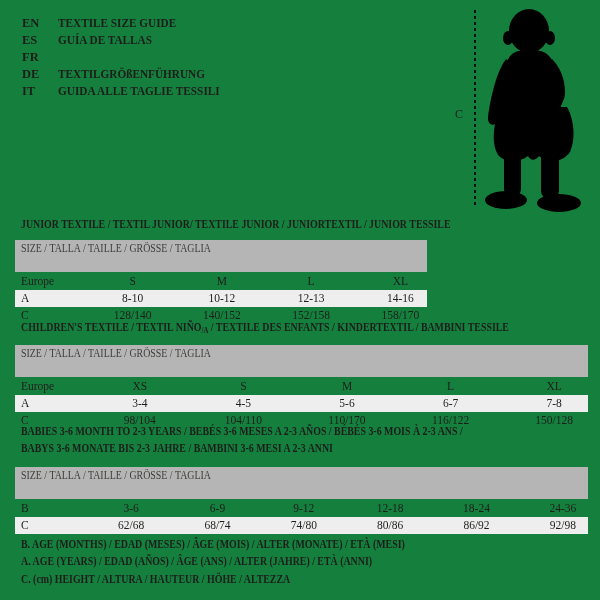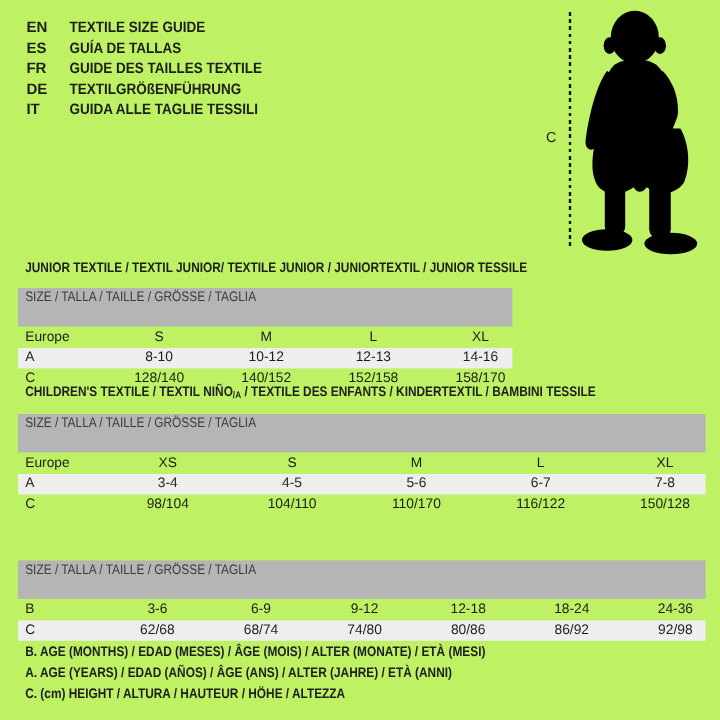--- a/index.html
+++ b/index.html
@@ -3,21 +3,21 @@
 <meta charset="utf-8">
 <style>
   * { margin:0; padding:0; box-sizing:border-box; }
   html,body { width:600px; height:600px; }
   body {
     background:#ffffff;
     font-family:"Liberation Sans", sans-serif;
     color:#1d1d1b;
     -webkit-font-smoothing:antialiased;
   }
-  .page { position:relative; width:600px; height:600px; overflow:hidden; background:#bef264; }
+  .page { position:relative; width:600px; height:600px; overflow:hidden; background:#15803d;font-family:Liberation Serif, serif; }
 
   
   .cond { display:inline-block; transform:scaleX(0.86); transform-origin:0 50%; white-space:nowrap; }
 
   
   .lang-block { position:absolute; left:22px; top:15px; }
   .lang-row { display:flex; height:17px; line-height:17px; font-weight:bold; font-size:12.5px; }
   .lang-code { width:36px; flex:0 0 36px; }
   .lang-title .cond { transform:scaleX(0.9); }
 
@@ -66,21 +66,20 @@
     <div class="lang-row">
       <span class="lang-code">EN</span>
       <span class="lang-title"><span class="cond">TEXTILE SIZE GUIDE</span></span>
     </div>
     <div class="lang-row">
       <span class="lang-code">ES</span>
       <span class="lang-title"><span class="cond">GUÍA DE TALLAS</span></span>
     </div>
     <div class="lang-row">
       <span class="lang-code">FR</span>
-      <span class="lang-title"><span class="cond">GUIDE DES TAILLES TEXTILE</span></span>
     </div>
     <div class="lang-row">
       <span class="lang-code">DE</span>
       <span class="lang-title"><span class="cond">TEXTILGRÖßENFÜHRUNG</span></span>
     </div>
     <div class="lang-row">
       <span class="lang-code">IT</span>
       <span class="lang-title"><span class="cond">GUIDA ALLE TAGLIE TESSILI</span></span>
     </div>
   </div>
@@ -156,20 +155,24 @@
     <div class="t-row">
       <div class="t-cell lbl">C</div>
       <div class="t-cell">98/104</div>
       <div class="t-cell">104/110</div>
       <div class="t-cell">110/170</div>
       <div class="t-cell">116/122</div>
       <div class="t-cell">150/128</div>
     </div>
   </div>
 
+  <div class="sec-heading heading-babies">
+    <div><span class="cond">BABIES 3-6 MONTH TO 2-3 YEARS / BEBÉS 3-6 MESES A 2-3 AÑOS / BÉBÉS 3-6 MOIS À 2-3 ANS /</span></div>
+    <div><span class="cond">BABYS 3-6 MONATE BIS 2-3 JAHRE / BAMBINI 3-6 MESI A 2-3 ANNI</span></div>
+  </div>
   <div class="size-table tbl-babies">
     <div class="size-bar"><span class="cond">SIZE / TALLA / TAILLE / GRÖSSE / TAGLIA</span></div>
     <div class="t-row">
       <div class="t-cell lbl">B</div>
       <div class="t-cell">3-6</div>
       <div class="t-cell">6-9</div>
       <div class="t-cell">9-12</div>
       <div class="t-cell">12-18</div>
       <div class="t-cell">18-24</div>
       <div class="t-cell">24-36</div>

